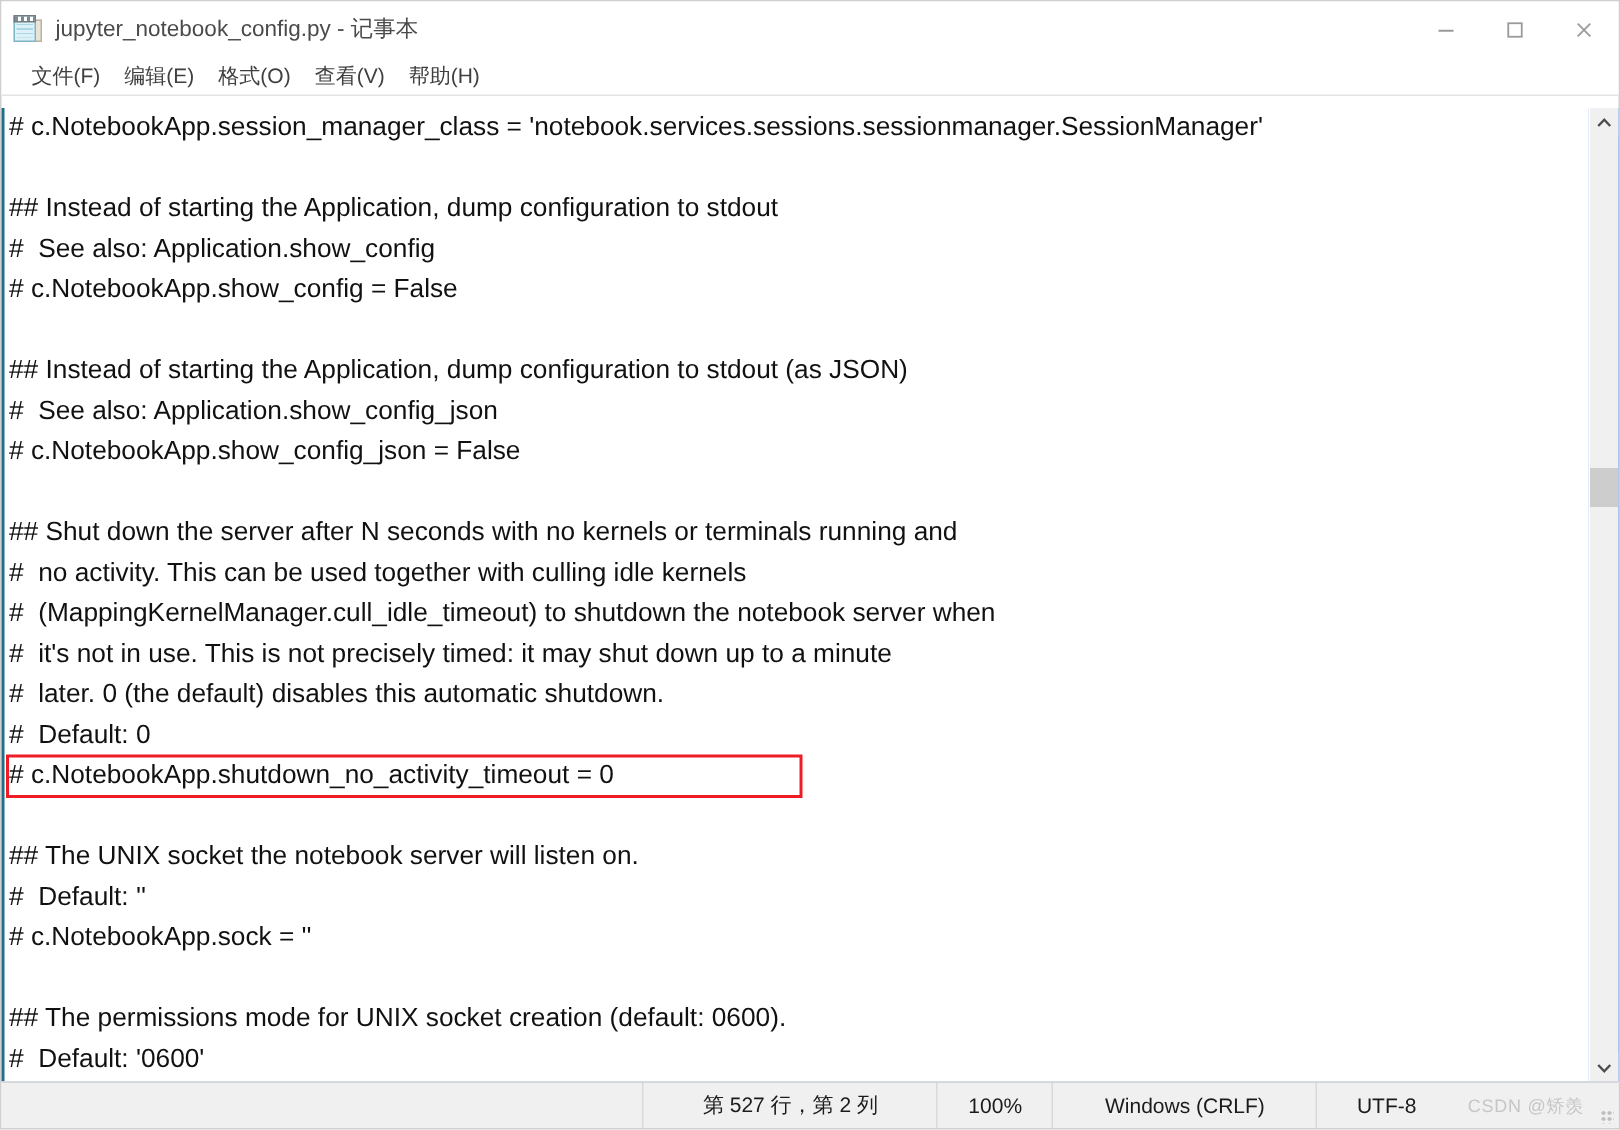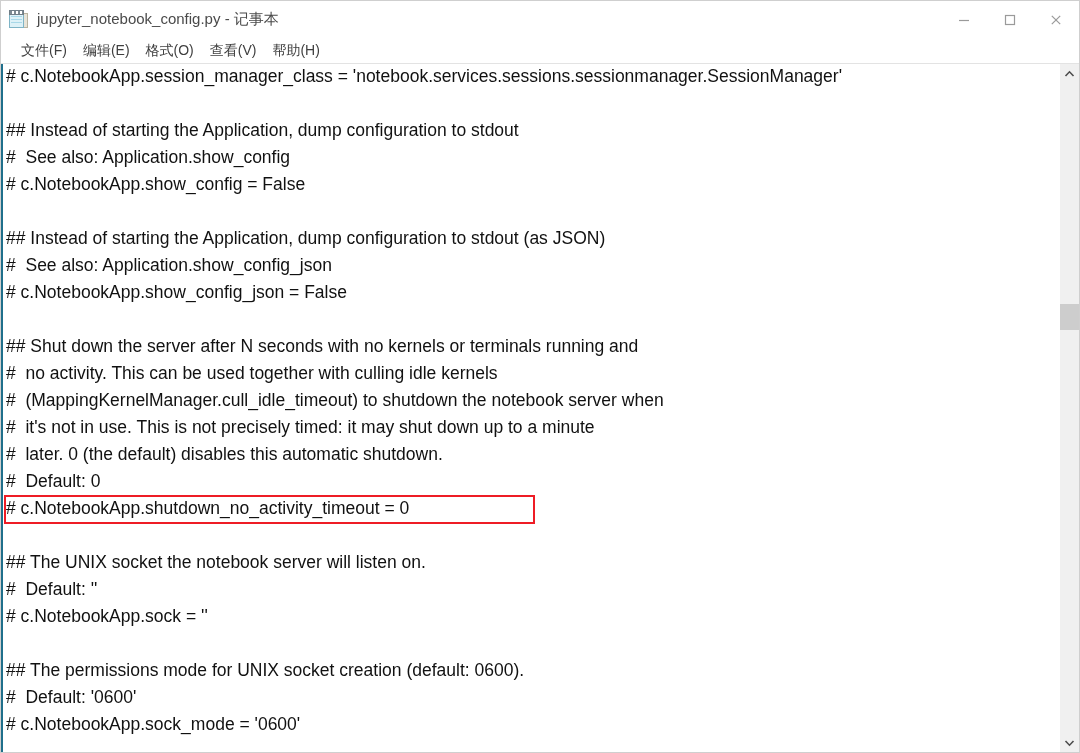--- a/index.html
+++ b/index.html
@@ -119,20 +119,21 @@
     font-family: "Liberation Sans", "DejaVu Sans", sans-serif;
   }
 
   
   #bodyarea {
     position: relative;
     flex: 1 1 auto;
     display: flex;
     background: #3b82f6;
     overflow: hidden;
+    margin-top: 8px;
   }
   #editor {
     position: relative;
     flex: 1 1 auto;
     overflow: hidden;
     background: #ffffff;
     border-left: 2px solid #1f6f8b;
   }
   #textflow {
     position: absolute;
@@ -299,14 +300,25 @@
       </div>
       <div id="sb-thumb" style="top: 240px; height: 26px;"></div>
       <div class="sb-arrow" id="sb-down">
         <svg width="11" height="8" viewBox="0 0 11 8" aria-hidden="true">
           <polyline points="1.5,2 5.5,6.2 9.5,2" fill="none" stroke="#4d4d4d" stroke-width="1.6"></polyline>
         </svg>
       </div>
     </div>
   </div>
 
+  <div id="statusbar">
+    <div id="status-spacer"></div>
+    <div class="status-cell" id="cell-linecol">第 527 行，第 2 列</div>
+    <div class="status-cell" id="cell-zoom">100%</div>
+    <div class="status-cell" id="cell-eol">Windows (CRLF)</div>
+    <div class="status-cell" id="cell-enc">UTF-8</div>
+    <div id="watermark">CSDN @矫羡</div>
+    <div id="grip">
+        <div class="dots"></div>
+      </div>
+  </div>
 
 </div>
 
 </body></html>

